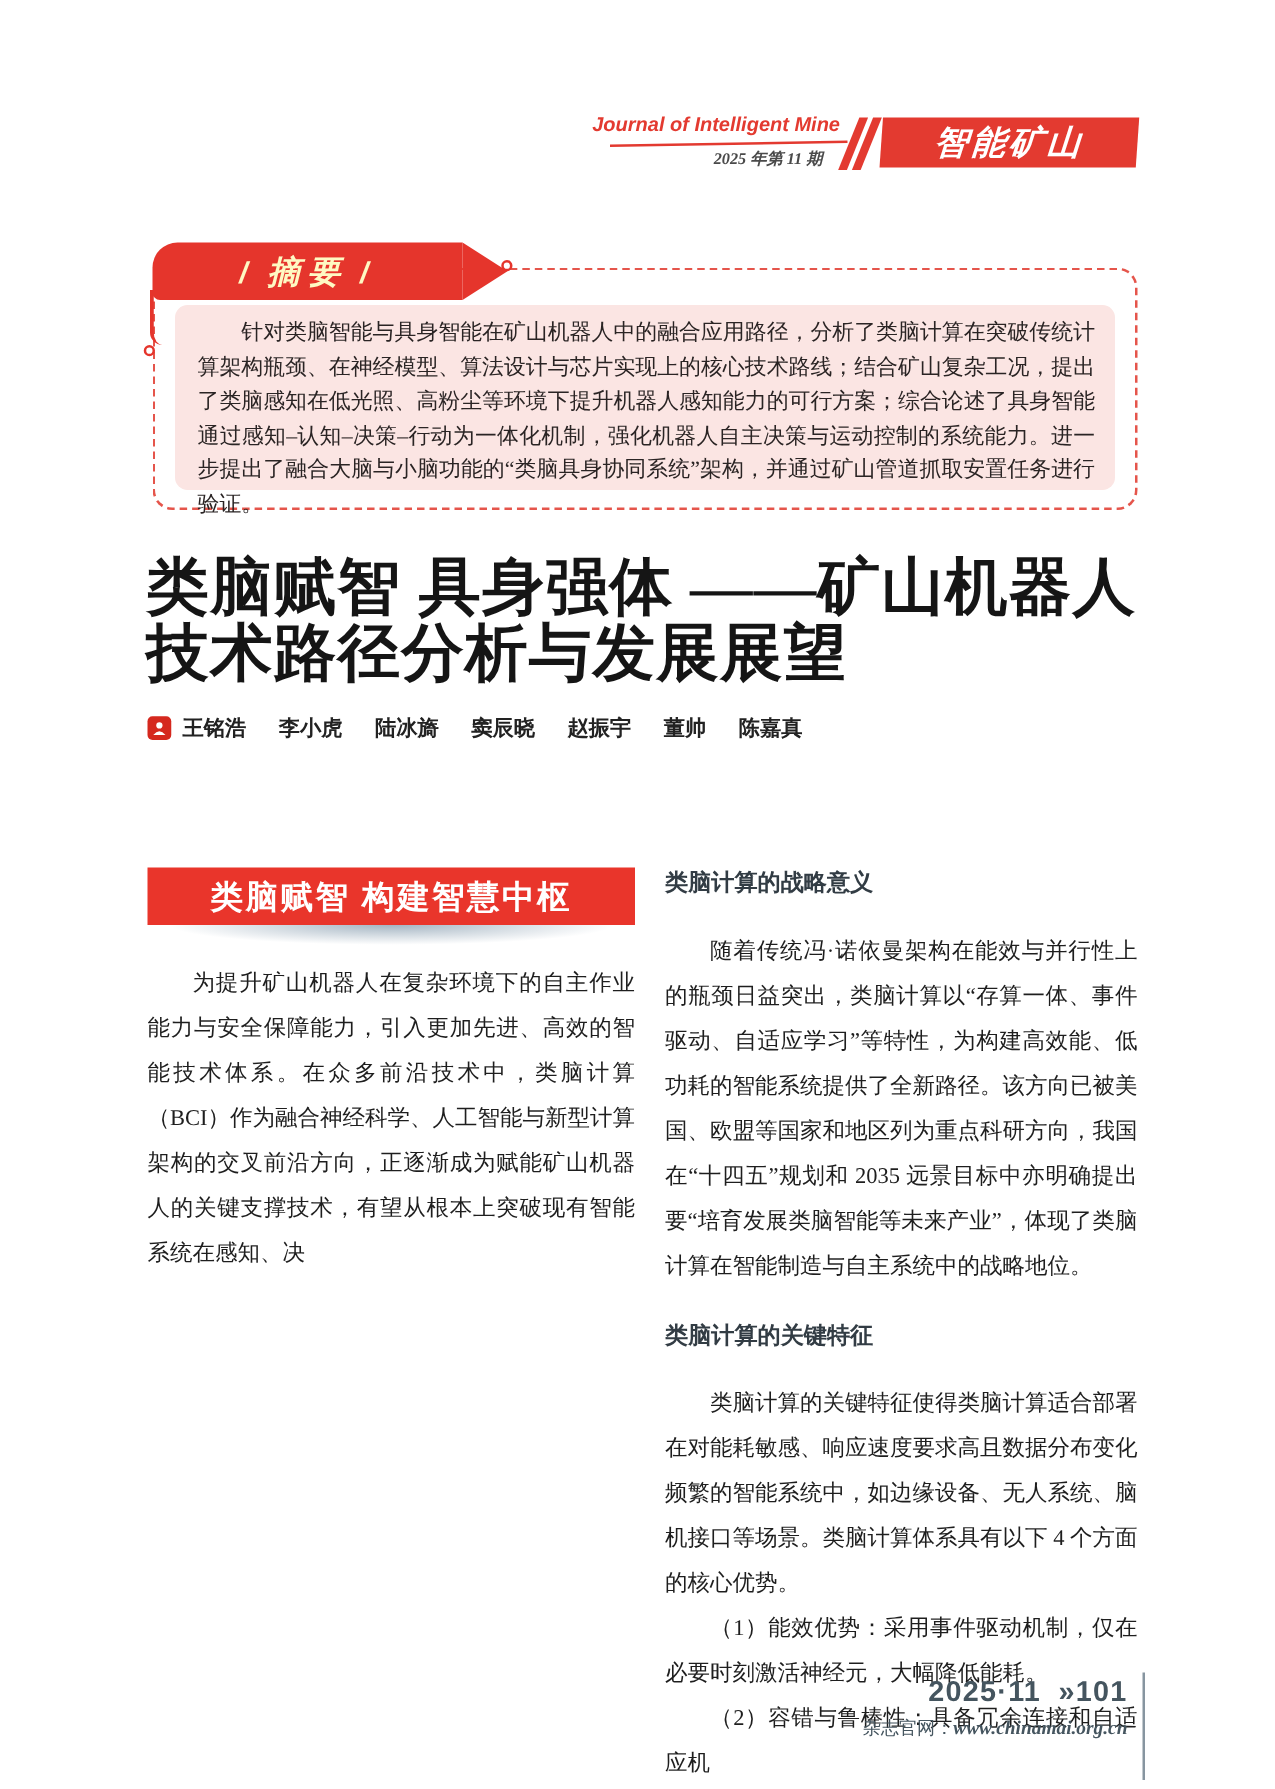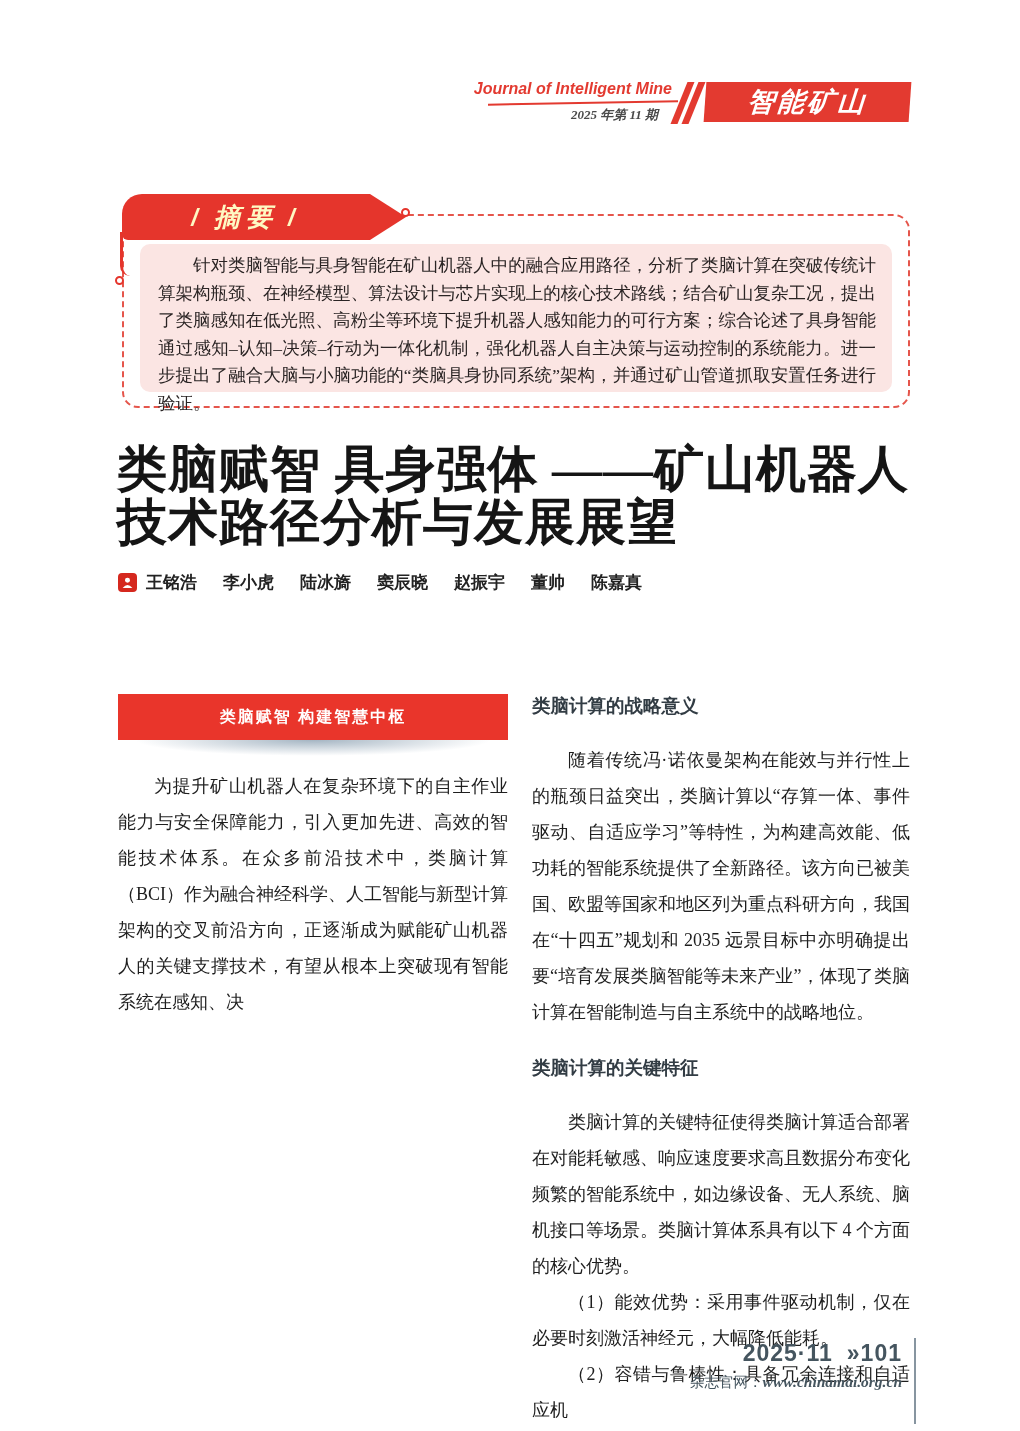--- a/index.html
+++ b/index.html
@@ -1,20 +1,20 @@
 <!DOCTYPE html>
 <html><head>
 <meta charset="utf-8">
 <style>
   * { margin:0; padding:0; box-sizing:border-box; }
   html,body { background:#ffffff; }
   body { width:1020px; height:1431px; position:relative; font-family:"Liberation Serif", serif; color:#1e1e1e; overflow:hidden; }
 
   
-  .hdr { position:absolute; top:80px; right:110px; width:460px; height:48px; }
+  .hdr { position:absolute; top:92px; right:110px; width:460px; height:48px; }
   .hdr-journal { position:absolute; right:238px; top:0; font-family:"Liberation Sans", sans-serif; font-weight:bold; font-style:italic; font-size:16px; color:#e33a30; white-space:nowrap; }
   .hdr-rule { position:absolute; right:232px; top:22px; width:190px; height:2px; background:#e33a30; transform:rotate(-1deg); }
   .hdr-issue { position:absolute; right:252px; top:26px; font-family:"Liberation Serif", serif; font-weight:bold; font-style:italic; font-size:13px; color:#4a4a4a; white-space:nowrap; }
   .hdr-slash { position:absolute; top:2px; width:7px; height:42px; background:#e33a30; transform:skewX(-22deg); }
   .hdr-slash.s1 { right:224px; }
   .hdr-slash.s2 { right:213px; }
   .hdr-logo { position:absolute; right:0; top:2px; width:205px; height:40px; background:#e33a30; color:#ffffff; display:flex; align-items:center; justify-content:center; font-size:27px; font-weight:bold; font-style:italic; letter-spacing:3px; font-family:"DejaVu Serif", serif; transform:skewX(-4deg); }
 
   
   .abs-dashed { position:absolute; left:122px; top:214px; width:788px; height:194px; border:2px dashed #e5554b; border-radius:16px; background:#ffffff; }
@@ -35,21 +35,21 @@
   .authors { position:absolute; left:118px; top:571px; display:flex; align-items:center; font-family:"Liberation Sans", sans-serif; font-weight:bold; font-size:17px; color:#222; }
   .author-icon { width:19px; height:19px; background:#d5281e; border-radius:4px; margin-right:9px; display:flex; align-items:center; justify-content:center; }
   .authors span.name { margin-right:26px; }
 
   
   .col { position:absolute; top:668px; font-size:18px; line-height:36px; text-align:justify; color:#1e1e1e; }
   .col-left { left:118px; width:390px; }
   .col-right { left:532px; width:378px; }
   .col p.body { text-indent:2em; }
 
-  .sec-banner { position:relative; margin:26px 0 28px 0; height:46px; background:#e9352b; display:flex; align-items:center; justify-content:center; color:#ffffff; font-family:"Liberation Sans", sans-serif; font-weight:bold; font-size:16px; letter-spacing:2px; text-indent:0; }
+  .sec-banner { position:relative; margin:26px 0 28px 0; height:46px; background:#e9352b; display:flex; align-items:center; justify-content:center; color:#ffffff; font-family:"Liberation Sans", sans-serif; font-weight:bold; font-size:26px; letter-spacing:2px; text-indent:0; }
   .sec-banner::after { content:""; position:absolute; left:4%; right:4%; bottom:-16px; height:16px; background:radial-gradient(ellipse at center top, rgba(90,120,145,0.55), rgba(90,120,145,0) 70%); }
 
   .sub-hd { font-family:"Liberation Sans", sans-serif; font-weight:bold; font-size:18.5px; color:#323c44; margin:20px 0 18px 0; text-align:left; }
   .col-right p.first { margin-top:0; }
 
   
   .footer { position:absolute; right:118px; top:1340px; text-align:right; font-family:"Liberation Sans", sans-serif; color:#45555f; }
   .footer-line1 { font-size:23px; font-weight:bold; letter-spacing:1px; }
   .footer-line1 .pgmark { font-weight:bold; margin-left:14px; }
   .footer-line2 { font-size:14.5px; margin-top:6px; }

